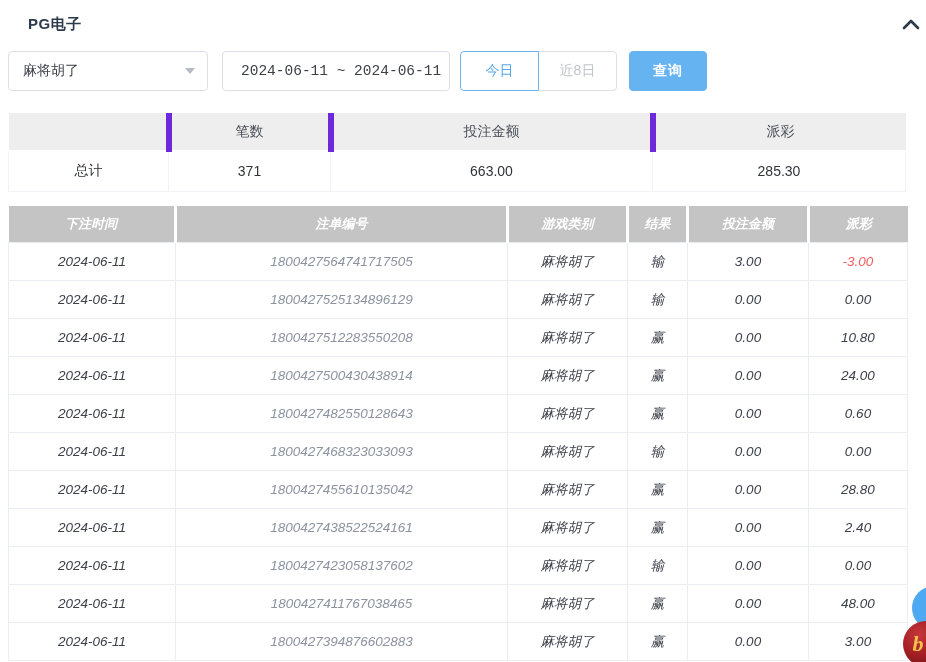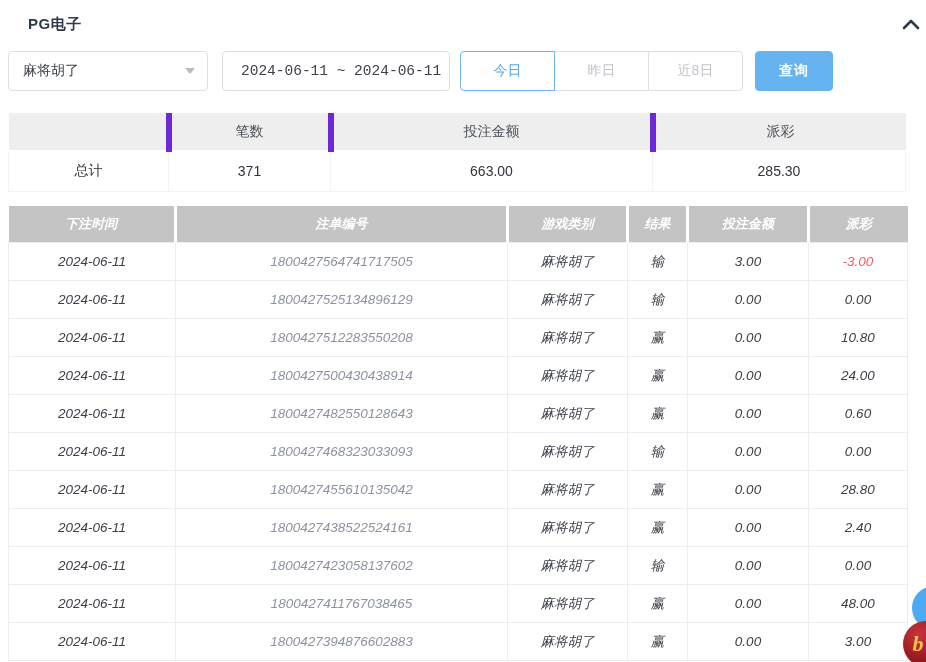--- a/index.html
+++ b/index.html
@@ -22,21 +22,21 @@
     padding:0 12px 0 14px; cursor:pointer; }
   .select-box .value { font-size:14px; color:#3c4049; }
   .caret-down { width:0; height:0; border-left:5px solid transparent;
     border-right:5px solid transparent; border-top:6px solid #b7bcc4; }
   .date-box { width:228px; height:40px; border:1px solid #dcdfe6; border-radius:4px;
     background:#fff; display:flex; align-items:center; gap:8px; padding:0 10px;
     margin-left:14px; cursor:pointer;font-family:Liberation Mono, monospace; }
   .date-box .value { font-size:14.5px; color:#3c4049; white-space:nowrap; }
 
   .quick-group { display:flex; margin-left:10px; }
-  .quick-btn { height:40px; width:95px; background:#fff; border:1px solid #dcdfe6;
+  .quick-btn { height:40px; width:79px; background:#fff; border:1px solid #dcdfe6;
     font-size:14px; color:#c0c4cc; cursor:pointer; margin-left:-1px;
     font-family:"Liberation Sans", sans-serif; }
   .quick-btn:first-child { border-radius:4px 0 0 4px; margin-left:0; }
   .quick-btn:last-child { border-radius:0 4px 4px 0; }
   .quick-btn.active { border:1px solid #6db4ef; color:#55a6e9; position:relative; z-index:2; }
 
   .query-btn { height:40px; width:78px; margin-left:12px; background:#66b3f2;
     border:1px solid #66b3f2; border-radius:4px; color:#fff; font-size:14px;
     font-weight:bold; cursor:pointer; letter-spacing:1px;
     font-family:"Liberation Sans", sans-serif; }
@@ -96,21 +96,20 @@
         <rect x="1" y="2.5" width="14" height="12.5" rx="1.5" fill="none" stroke="#c0c4cc" stroke-width="1.4"></rect>
         <line x1="1" y1="6.5" x2="15" y2="6.5" stroke="#c0c4cc" stroke-width="1.4"></line>
         <line x1="4.5" y1="0.5" x2="4.5" y2="4" stroke="#c0c4cc" stroke-width="1.4"></line>
         <line x1="11.5" y1="0.5" x2="11.5" y2="4" stroke="#c0c4cc" stroke-width="1.4"></line>
       </svg>
       <span class="value">2024-06-11 ~ 2024-06-11</span>
     </div>
 
     <div class="quick-group">
       <button class="quick-btn active">今日</button>
-      <button class="quick-btn">昨日</button>
       <button class="quick-btn">近8日</button>
     </div>
 
     <button class="query-btn">查询</button>
   </div>
 
   <table class="summary-table">
     <colgroup>
       <col style="width:160px">
         <col style="width:162px">

